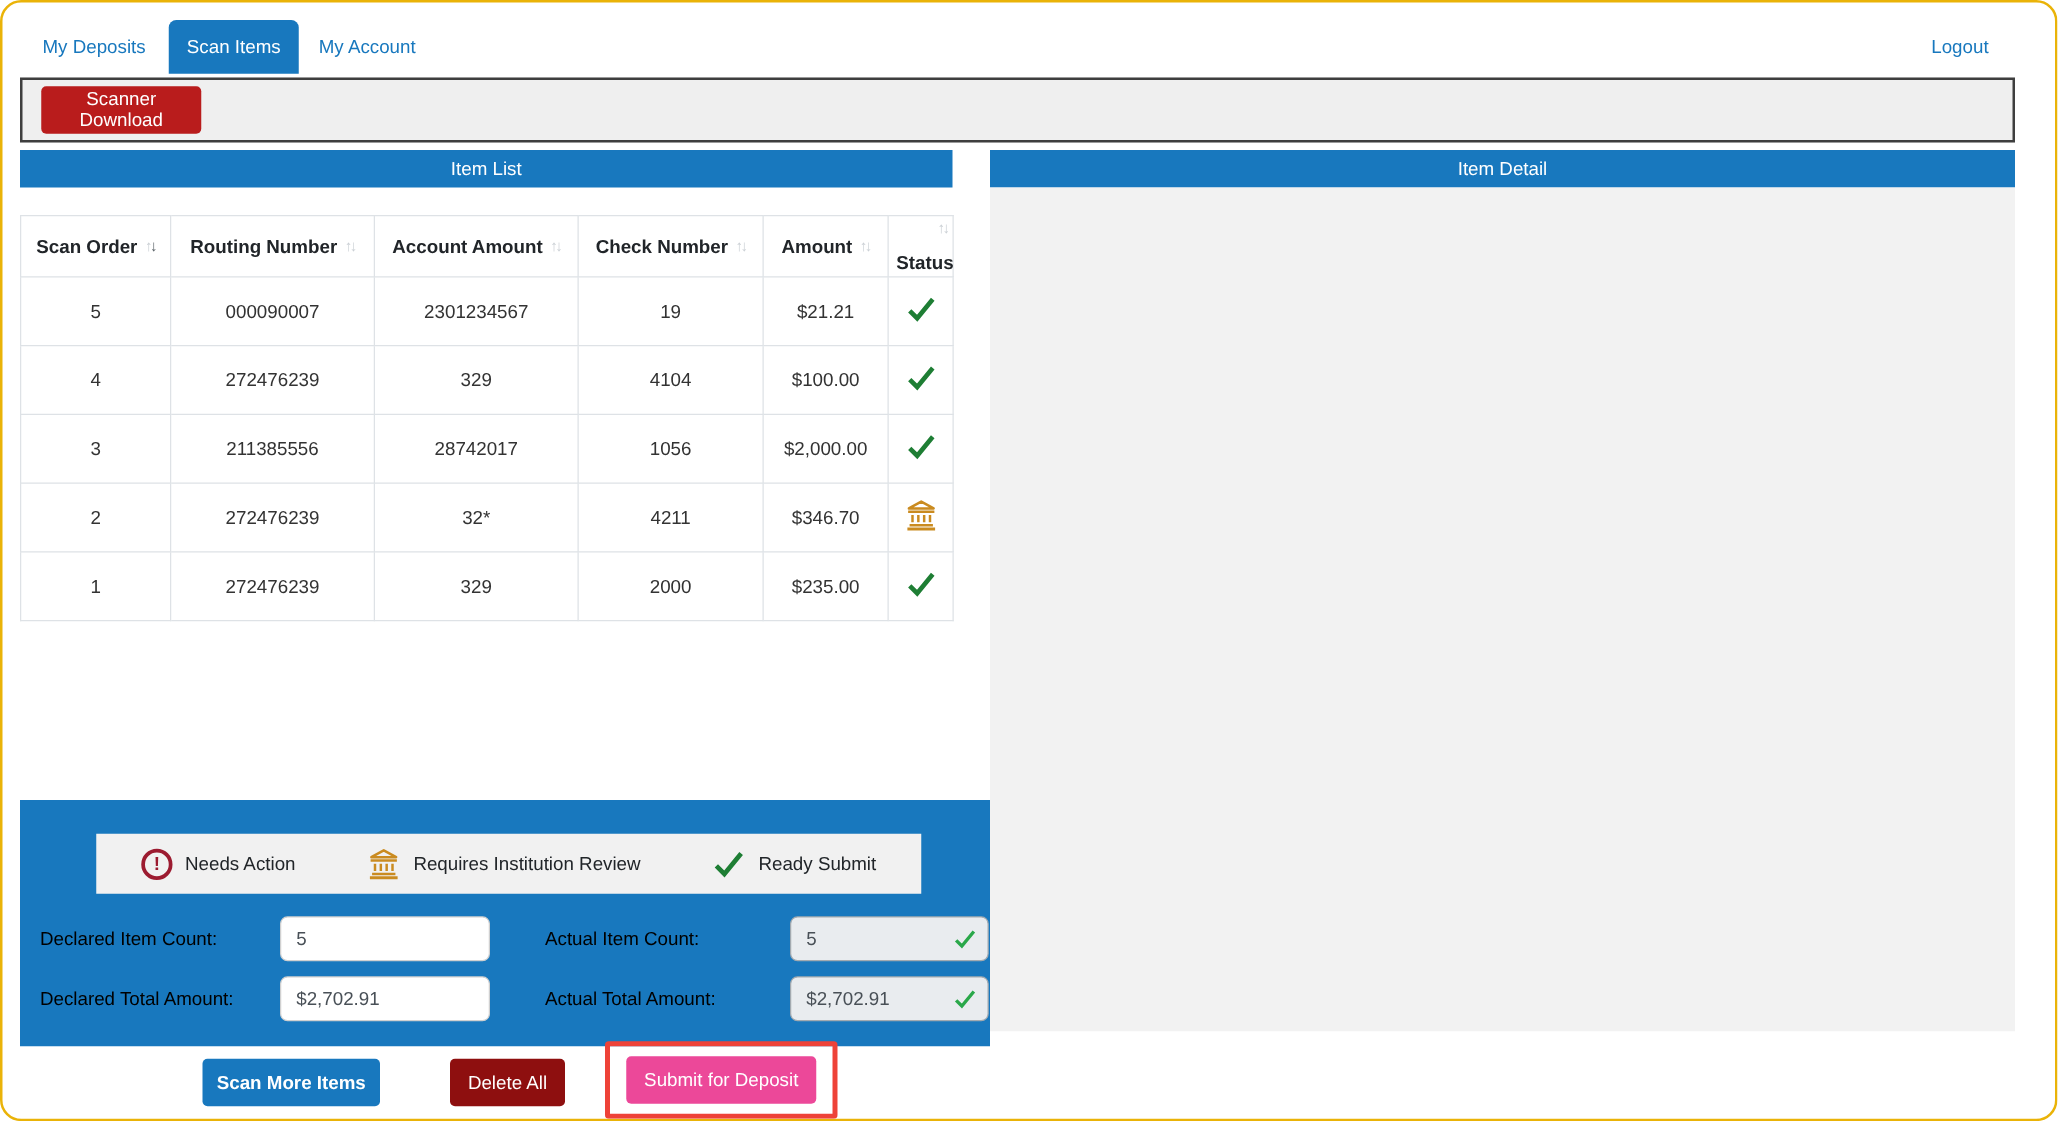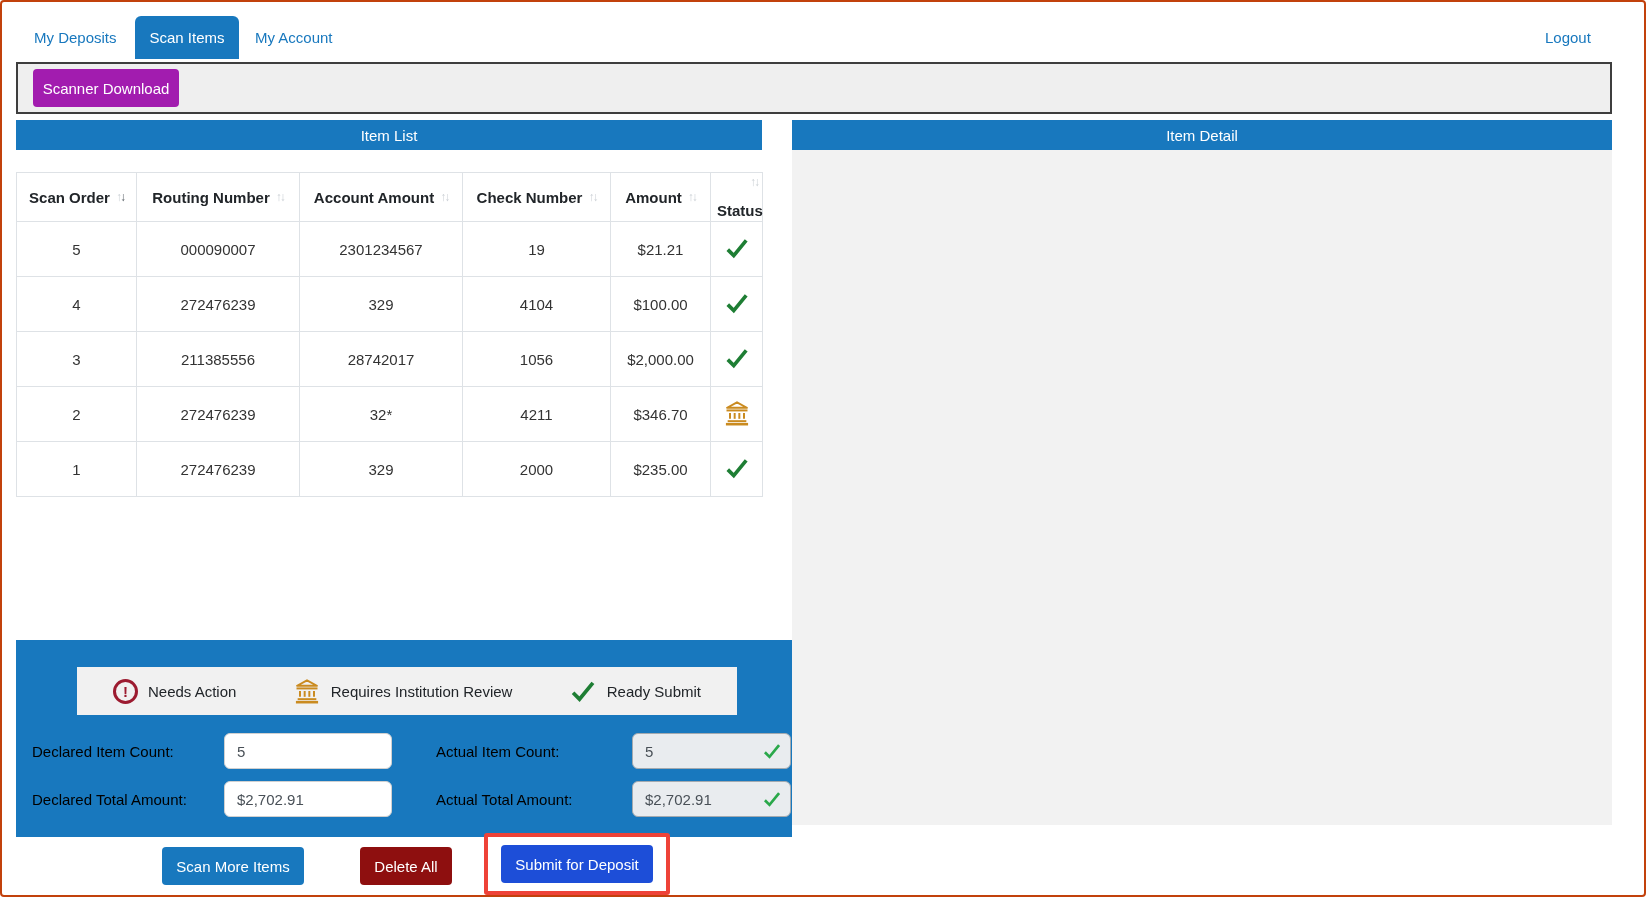--- a/index.html
+++ b/index.html
@@ -1,20 +1,20 @@
 <!DOCTYPE html>
 <html><head>
 <meta charset="utf-8">
 <style>
   html,body { margin:0; padding:0; background:#fff; }
   * { box-sizing:border-box; font-family:"Liberation Sans","DejaVu Sans",sans-serif; }
 
   .window {
     position:relative; width:1646px; height:897px;
-    border:2px solid #c2410c; border-radius:4px; background:#fff; overflow:hidden;
+    border:2px solid #eab308; border-radius:17px; background:#fff; overflow:hidden;
   }
 
   
   .nav-link {
     position:absolute; top:27px; font-size:15px; color:#1878be; cursor:pointer; text-decoration:none;
   }
   .nav-link.deposits { left:32px; }
   .nav-link.account  { left:253px; }
   .nav-link.logout   { left:1543px; }
   .nav-tab-active {
@@ -30,21 +30,21 @@
     display:flex; align-items:center; justify-content:space-between; padding:0 15px;
   }
   .select-wrap { position:relative; width:478px; }
   .select-wrap select {
     width:100%; height:34px; border:1px solid #c6c8ca; border-radius:5px;
     background:#fff; font-size:15px; color:#495057; padding:0 30px 0 12px;
     -webkit-appearance:none; appearance:none; cursor:pointer;
   }
   .select-chevron { position:absolute; right:10px; top:10px; pointer-events:none; line-height:0; }
   .btn { border:none; border-radius:4px; color:#fff; font-size:15px; cursor:pointer; }
-  .scanner-btn { width:146px; height:38px; background:#a21caf; }
+  .scanner-btn { width:128px; height:38px; background:#b91c1c; }
 
   
   .panel-header {
     position:absolute; top:118px; height:30px; background:#1878be; color:#fff;
     font-size:15px; display:flex; align-items:center; justify-content:center;
   }
   .item-list-header   { left:14px;  width:746px; }
   .item-detail-header { left:790px; width:820px;text-align:right; }
   .item-detail-body   { position:absolute; left:790px; top:148px; width:820px; height:675px; background:#f2f2f2; }
 
@@ -91,28 +91,28 @@
     width:168px; height:36px; border:1px solid #d0d0d0; border-radius:6px;
     font-size:15px; color:#495057; padding:0 12px; background:#fff;
   }
   .gray-box {
     width:159px; height:36px; border:1px solid #a3aab0; border-radius:6px; background:#e9ecef;
     display:flex; align-items:center; justify-content:space-between; padding:0 8px 0 12px;
     font-size:15px; color:#495057;
   }
 
   
-  .scan-more-btn  { position:absolute; left:160px; top:845px; width:142px; height:38px; background:#1878be; }
+  .scan-more-btn  { position:absolute; left:160px; top:845px; width:142px; height:38px; background:#1878be;font-weight:bold; }
   .delete-all-btn { position:absolute; left:358px; top:845px; width:92px;  height:38px; background:#8e0f0f; }
   .annotation-box {
     position:absolute; left:482px; top:831px; width:186px; height:62px;
     border:4px solid #ee4238; border-radius:3px;
     display:flex; align-items:center; justify-content:center;
   }
-  .submit-btn { width:152px; height:38px; background:#1d4ed8; }
+  .submit-btn { width:152px; height:38px; background:#ec4899; }
 
   svg { display:block; }
   .icon-inline { line-height:0; }
 </style>
 </head>
 <body>
 
 <div class="window">
 
   <a class="nav-link deposits">My Deposits</a>

